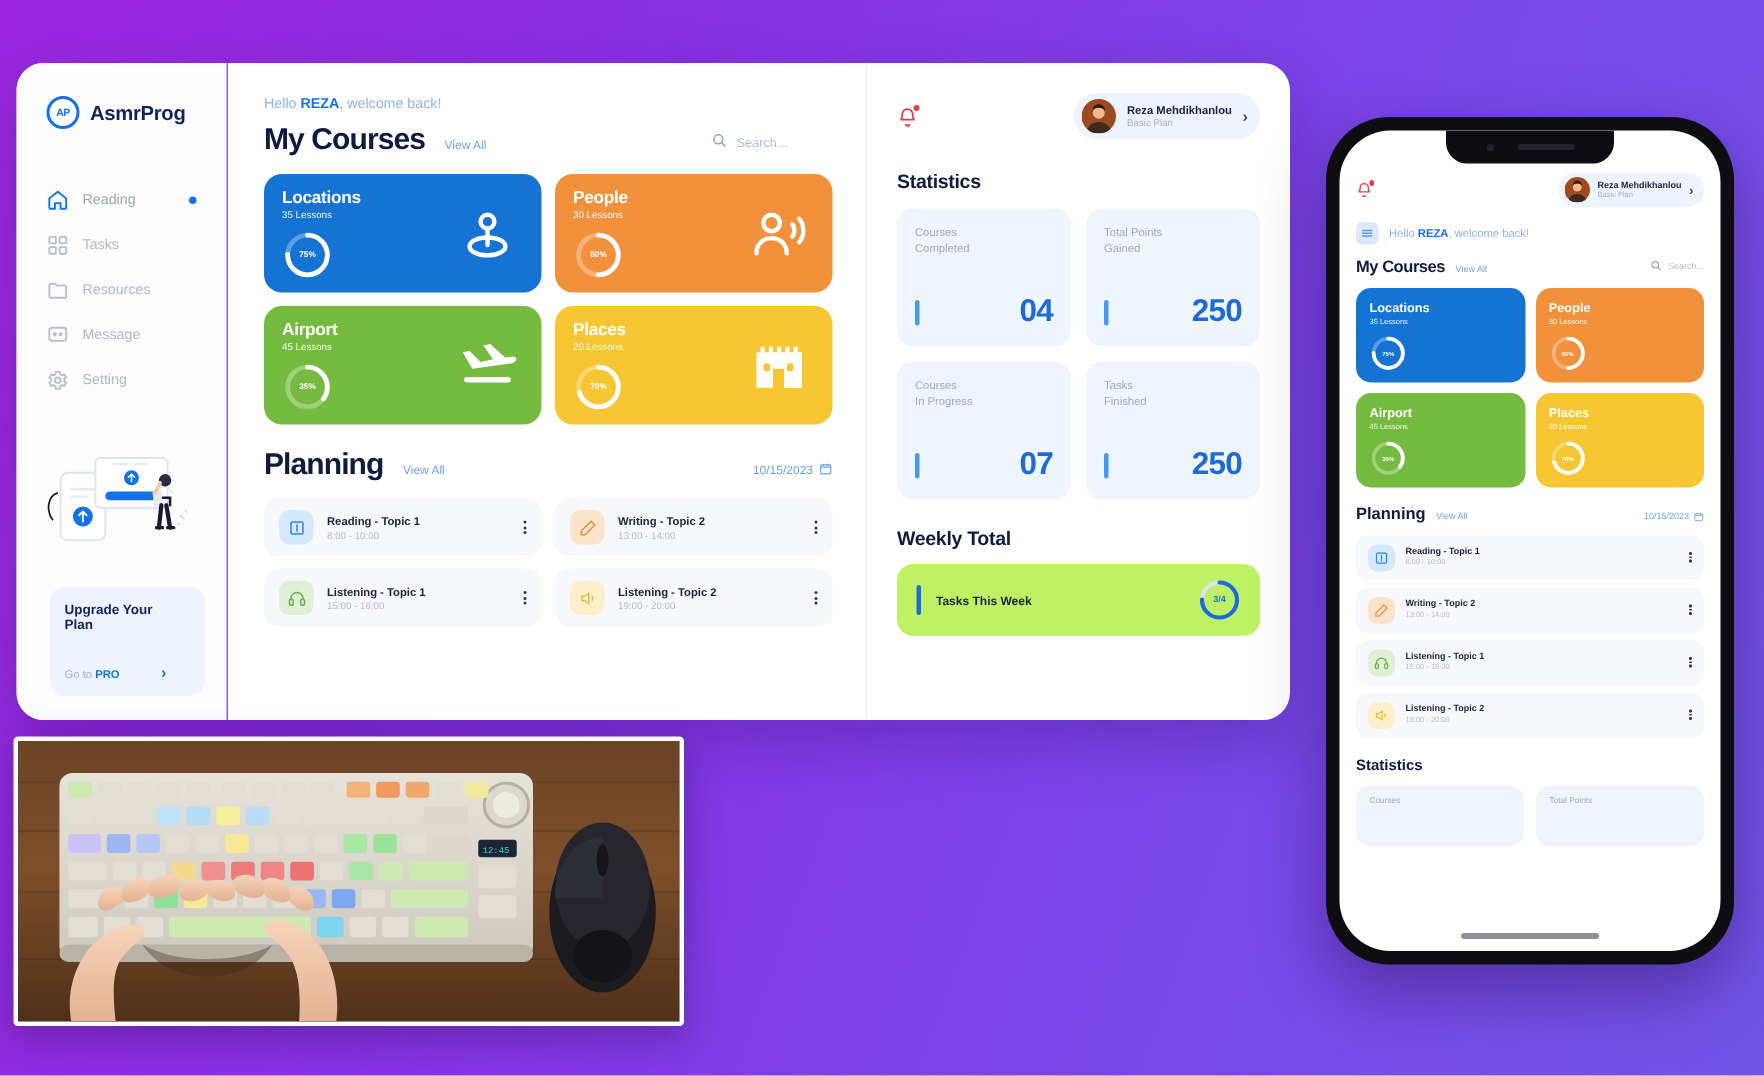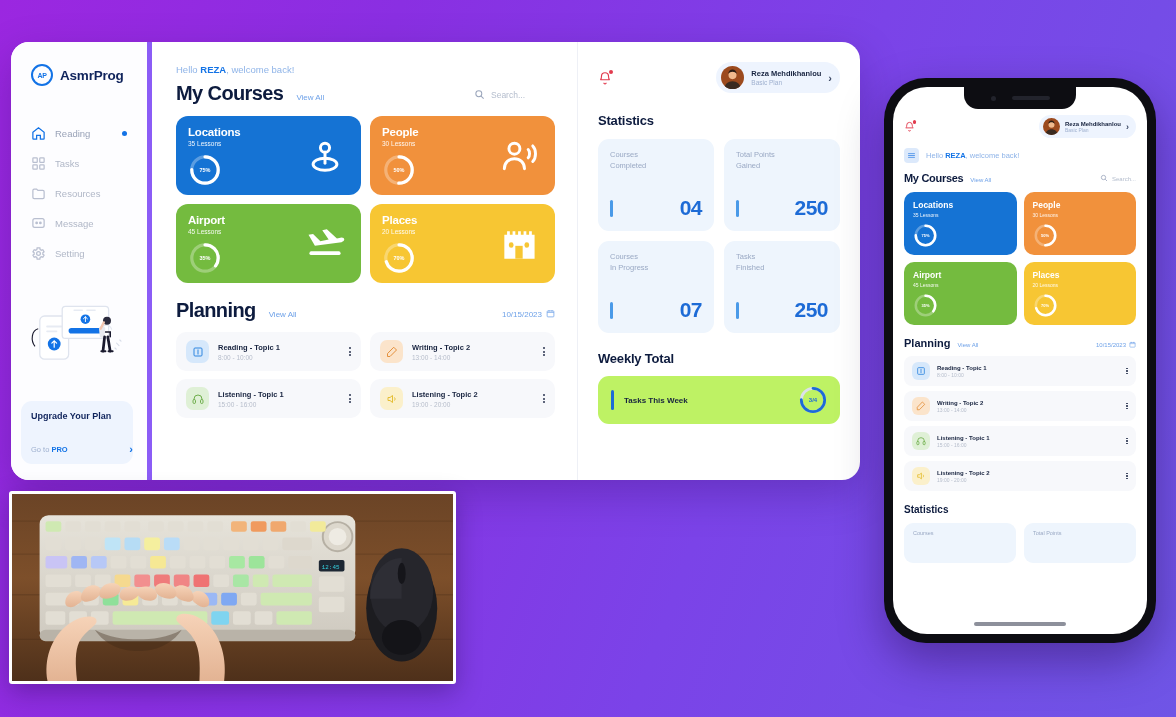--- a/index.html
+++ b/index.html
@@ -17,21 +17,21 @@
     position: absolute; left: 11px; top: 42px;
     width: 849px; height: 438px;
     background: #ffffff; border-radius: 18px;
     box-shadow: 0 14px 40px rgba(40,0,80,.25);
     display: flex; overflow: hidden;
   }
 
   
   #sidebar {
     width: 141px; flex: 0 0 141px; height: 100%;
-    background: #fdfdff; border-right: 5px solid #8b5cf6;
+    background: #fdfdff; border-right: 1px solid #8b5cf6;
     padding: 22px 14px 14px 14px; position: relative;
   }
   .brand { display: flex; align-items: center; gap: 7px; padding-left: 6px; }
   .brand-mark {
     width: 22px; height: 22px; border-radius: 50%;
     border: 2px solid #1373e6; display: flex; align-items: center; justify-content: center;
     font-size: 7px; font-weight: bold; color: #1373e6; letter-spacing: -.3px;
   }
   .brand-name { font-size: 13.5px; font-weight: bold; color: #10245c; letter-spacing: -.2px; }
 
@@ -45,22 +45,22 @@
   .nav-label { font-size: 9.5px; color: #b0b7c7; white-space: nowrap; }
   .nav-item.active .nav-ico { color: #1373e6; }
   .nav-item.active .nav-label { color: #9aa3b8; }
   .nav-dot { width: 5px; height: 5px; border-radius: 50%; background: #1373e6; margin-left: auto; }
 
   
   .illus { margin: 26px 2px 0 2px; height: 86px; position: relative; }
   .illus svg { width: 100%; height: 100%; }
 
   .upgrade {
-    position: absolute; left: 10px; right: 14px; bottom: 16px;
-    background: #eef4fe; border-radius: 11px; padding: 10px 0 9px 10px;
+    position: absolute; left: 22px; right: 14px; bottom: 16px;
+    background: #eef4fe; border-radius: 11px; padding: 10px 26px 9px 10px;
   }
   .upgrade-title { font-size: 9px; font-weight: bold; color: #10245c; }
   .upgrade-row { display: flex; align-items: center; justify-content: space-between; margin-top: 22px; }
   .upgrade-sub { font-size: 7.5px; color: #9fb0cf; }
   .upgrade-sub b { color: #1373e6; }
   .chev { color: #1373e6; font-size: 11px; font-weight: bold; }
 
   
   #main { flex: 1 1 auto; padding: 22px 22px 0 24px; border-right: 1px solid #eef0f6; overflow: hidden; }
   .greet { font-size: 9.5px; color: #8fb4e8; }

